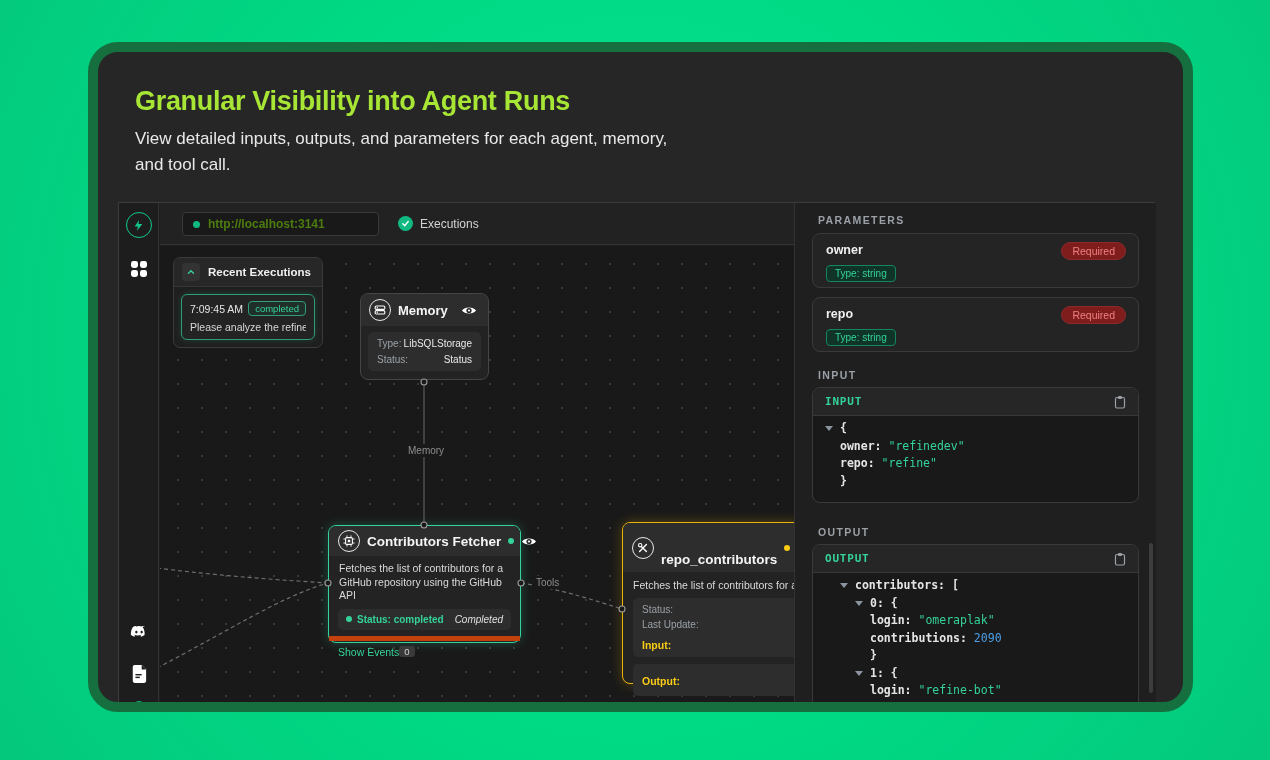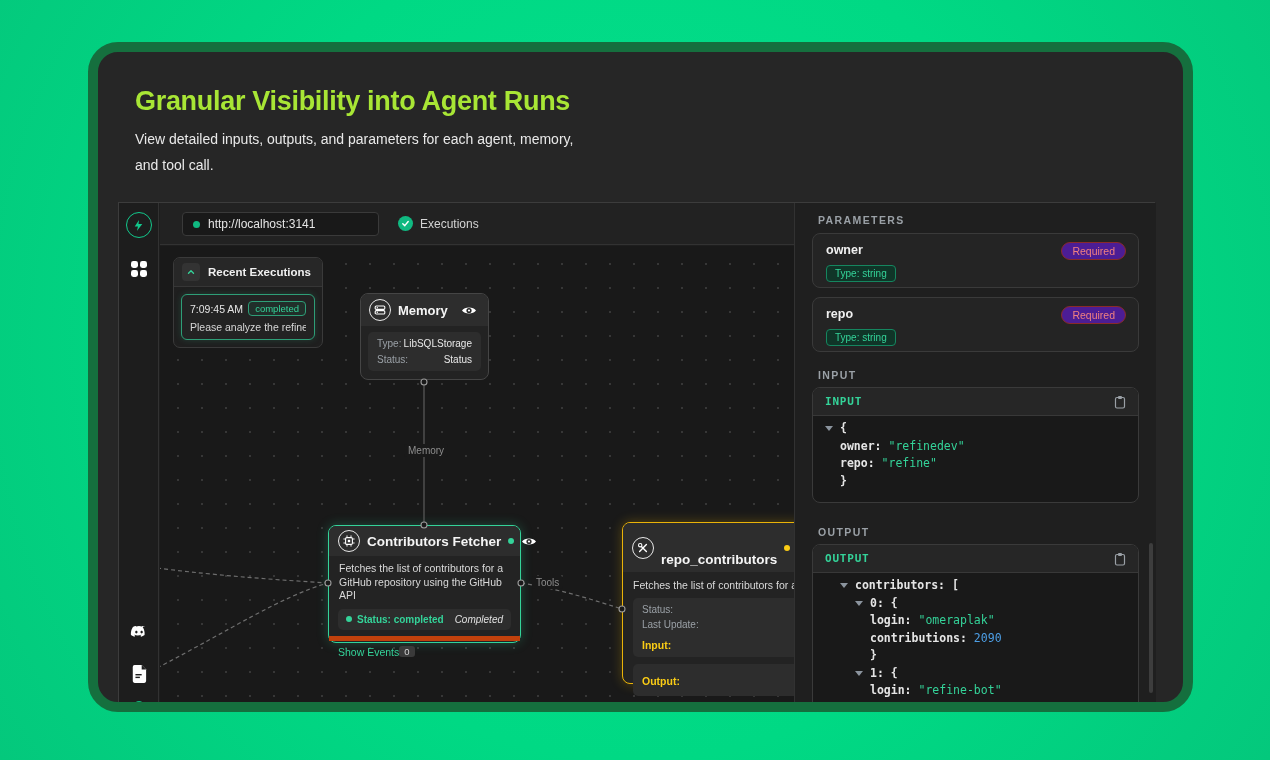--- a/index.html
+++ b/index.html
@@ -13,21 +13,21 @@
     position:absolute; left:88px; top:42px; width:1105px; height:670px;
     background:#262626; border:10px solid #156f3e; border-radius:30px;
     overflow:hidden;
   }
   .hero-title {
     position:absolute; left:37px; top:34px;
     font-size:27px; font-weight:bold; letter-spacing:-0.3px; color:#a8e635;
   }
   .hero-sub {
     position:absolute; left:37px; top:74px;
-    font-size:14px; line-height:26px; color:#e9e9e9;
+    font-size:17px; line-height:26px; color:#e9e9e9;
   }
   
   .app {
     position:absolute; left:20px; top:150px; width:1037px; height:530px;
     background:#1e1e1e; border:1px solid #3c3c3c; border-bottom:none;
   }
   .sidebar {
     position:absolute; left:0; top:0; bottom:0; width:40px;
     background:#1d1d1d; border-right:1px solid #323232;
   }
@@ -43,21 +43,21 @@
   .topbar {
     position:absolute; left:41px; top:0; width:634px; height:42px;
     background:#222222; border-bottom:1px solid #323232;
   }
   .url-box {
     position:absolute; left:22px; top:9px; width:197px; height:24px;
     background:#191919; border:1px solid #3a3a3a; border-radius:4px;
     display:flex; align-items:center; gap:8px; padding:0 10px; cursor:text;
   }
   .url-dot { width:7px; height:7px; border-radius:50%; background:#10b981; flex:none; }
-  .url-text { font-size:12px; color:#e5e5e5; white-space:nowrap; }
+  .url-text { font-size:12px; color:#4d7c0f; white-space:nowrap;font-weight:bold; }
   .connected { position:absolute; left:238px; top:13px; display:flex; align-items:center; gap:7px; }
   .check-circle { width:15px; height:15px; border-radius:50%; background:#10b981; display:flex; align-items:center; justify-content:center; }
   .connected-label { font-size:12px; color:#d4d4d4; }
   
   .canvas {
     position:absolute; left:41px; top:43px; width:634px; height:487px;
     background:#191919; overflow:hidden;
     background-image: radial-gradient(circle, #373737 1.1px, transparent 1.1px);
     background-size:24px 24px; background-position:6px 6px;
   }
@@ -138,21 +138,21 @@
     position:absolute; left:23px; font-size:10.5px; letter-spacing:1.4px;
     color:#9aa0a6; font-weight:bold;
   }
   .param-card {
     position:absolute; left:17px; width:327px; height:55px;
     background:#242424; border:1px solid #3a3a3a; border-radius:8px; cursor:pointer;
   }
   .param-name { position:absolute; left:13px; top:9px; font-size:12.5px; font-weight:bold; color:#f0f0f0; }
   .required-pill {
     position:absolute; right:12px; top:8px; font-size:10.5px; color:#f08080;
-    background:#4c1d95; border:1px solid #8b2a2a; border-radius:999px; padding:2px 10px;
+    background:#7f1d1d; border:1px solid #8b2a2a; border-radius:999px; padding:2px 10px;
   }
   .type-badge {
     position:absolute; left:13px; top:31px; font-size:10px; font-weight:normal; color:#34d399;
     background:#103528; border:1px solid #15865f; border-radius:4px; padding:2px 8px;
   }
   .code-box {
     position:absolute; left:17px; width:327px;
     background:#191919; border:1px solid #3a3a3a; border-radius:8px; overflow:hidden;
   }
   .code-head {

